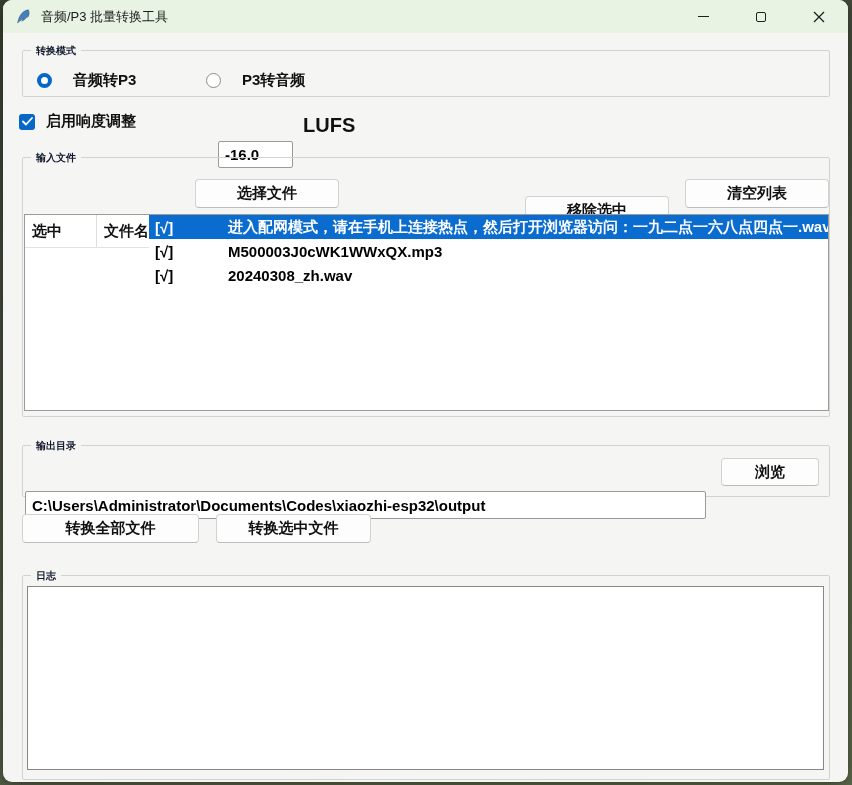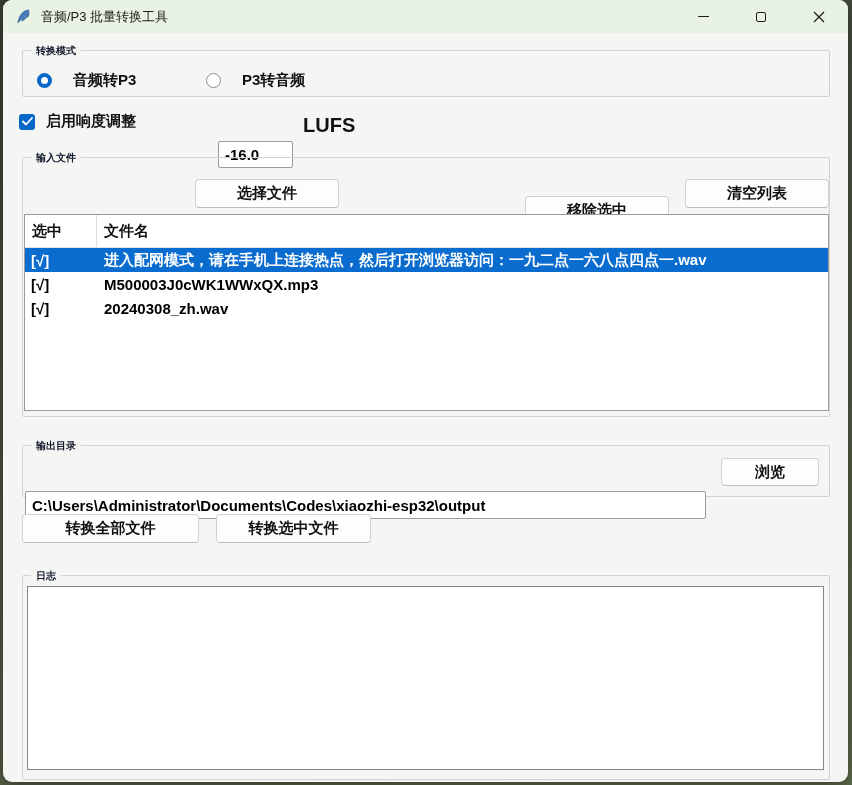--- a/index.html
+++ b/index.html
@@ -52,21 +52,21 @@
   
   .btn {
     position:absolute; background:#fdfdfd; border:1px solid #d2d2d2; border-bottom-color:#bcbcbc;
     border-radius:4px; font-size:15px; font-weight:bold; color:#111;
     display:flex; align-items:center; justify-content:center; cursor:default;
     font-family:"Liberation Sans","DejaVu Sans",sans-serif;
   }
   
   .ftable {
     position:absolute; left:1px; top:56px; width:805px; height:197px;
-    background:#fff; border:1px solid #9b9b9b; display:flex; flex-direction:column; overflow:hidden;
+    background:#fff; border:1px solid #9b9b9b; display:flex; flex-direction:row; overflow:hidden;
   }
   .thead { display:flex; height:33px; border-bottom:1px solid #e2e2e2; background:#fff; flex:0 0 auto; }
   .th { display:flex; align-items:center; font-size:15px; font-weight:bold; color:#111; }
   .th.c1 { width:72px; padding-left:7px; border-right:1px solid #dedede; }
   .th.c2 { flex:1; padding-left:7px; }
   .trow { display:flex; height:24px; align-items:center; flex:0 0 auto; }
   .trow .cell { font-size:15px; font-weight:bold; color:#000; white-space:nowrap; overflow:hidden; }
   .trow .c1 { width:72px; padding-left:6px; }
   .trow .c2 { flex:1; padding-left:7px; }
   .trow.selected { background:#0a6ccf; }

